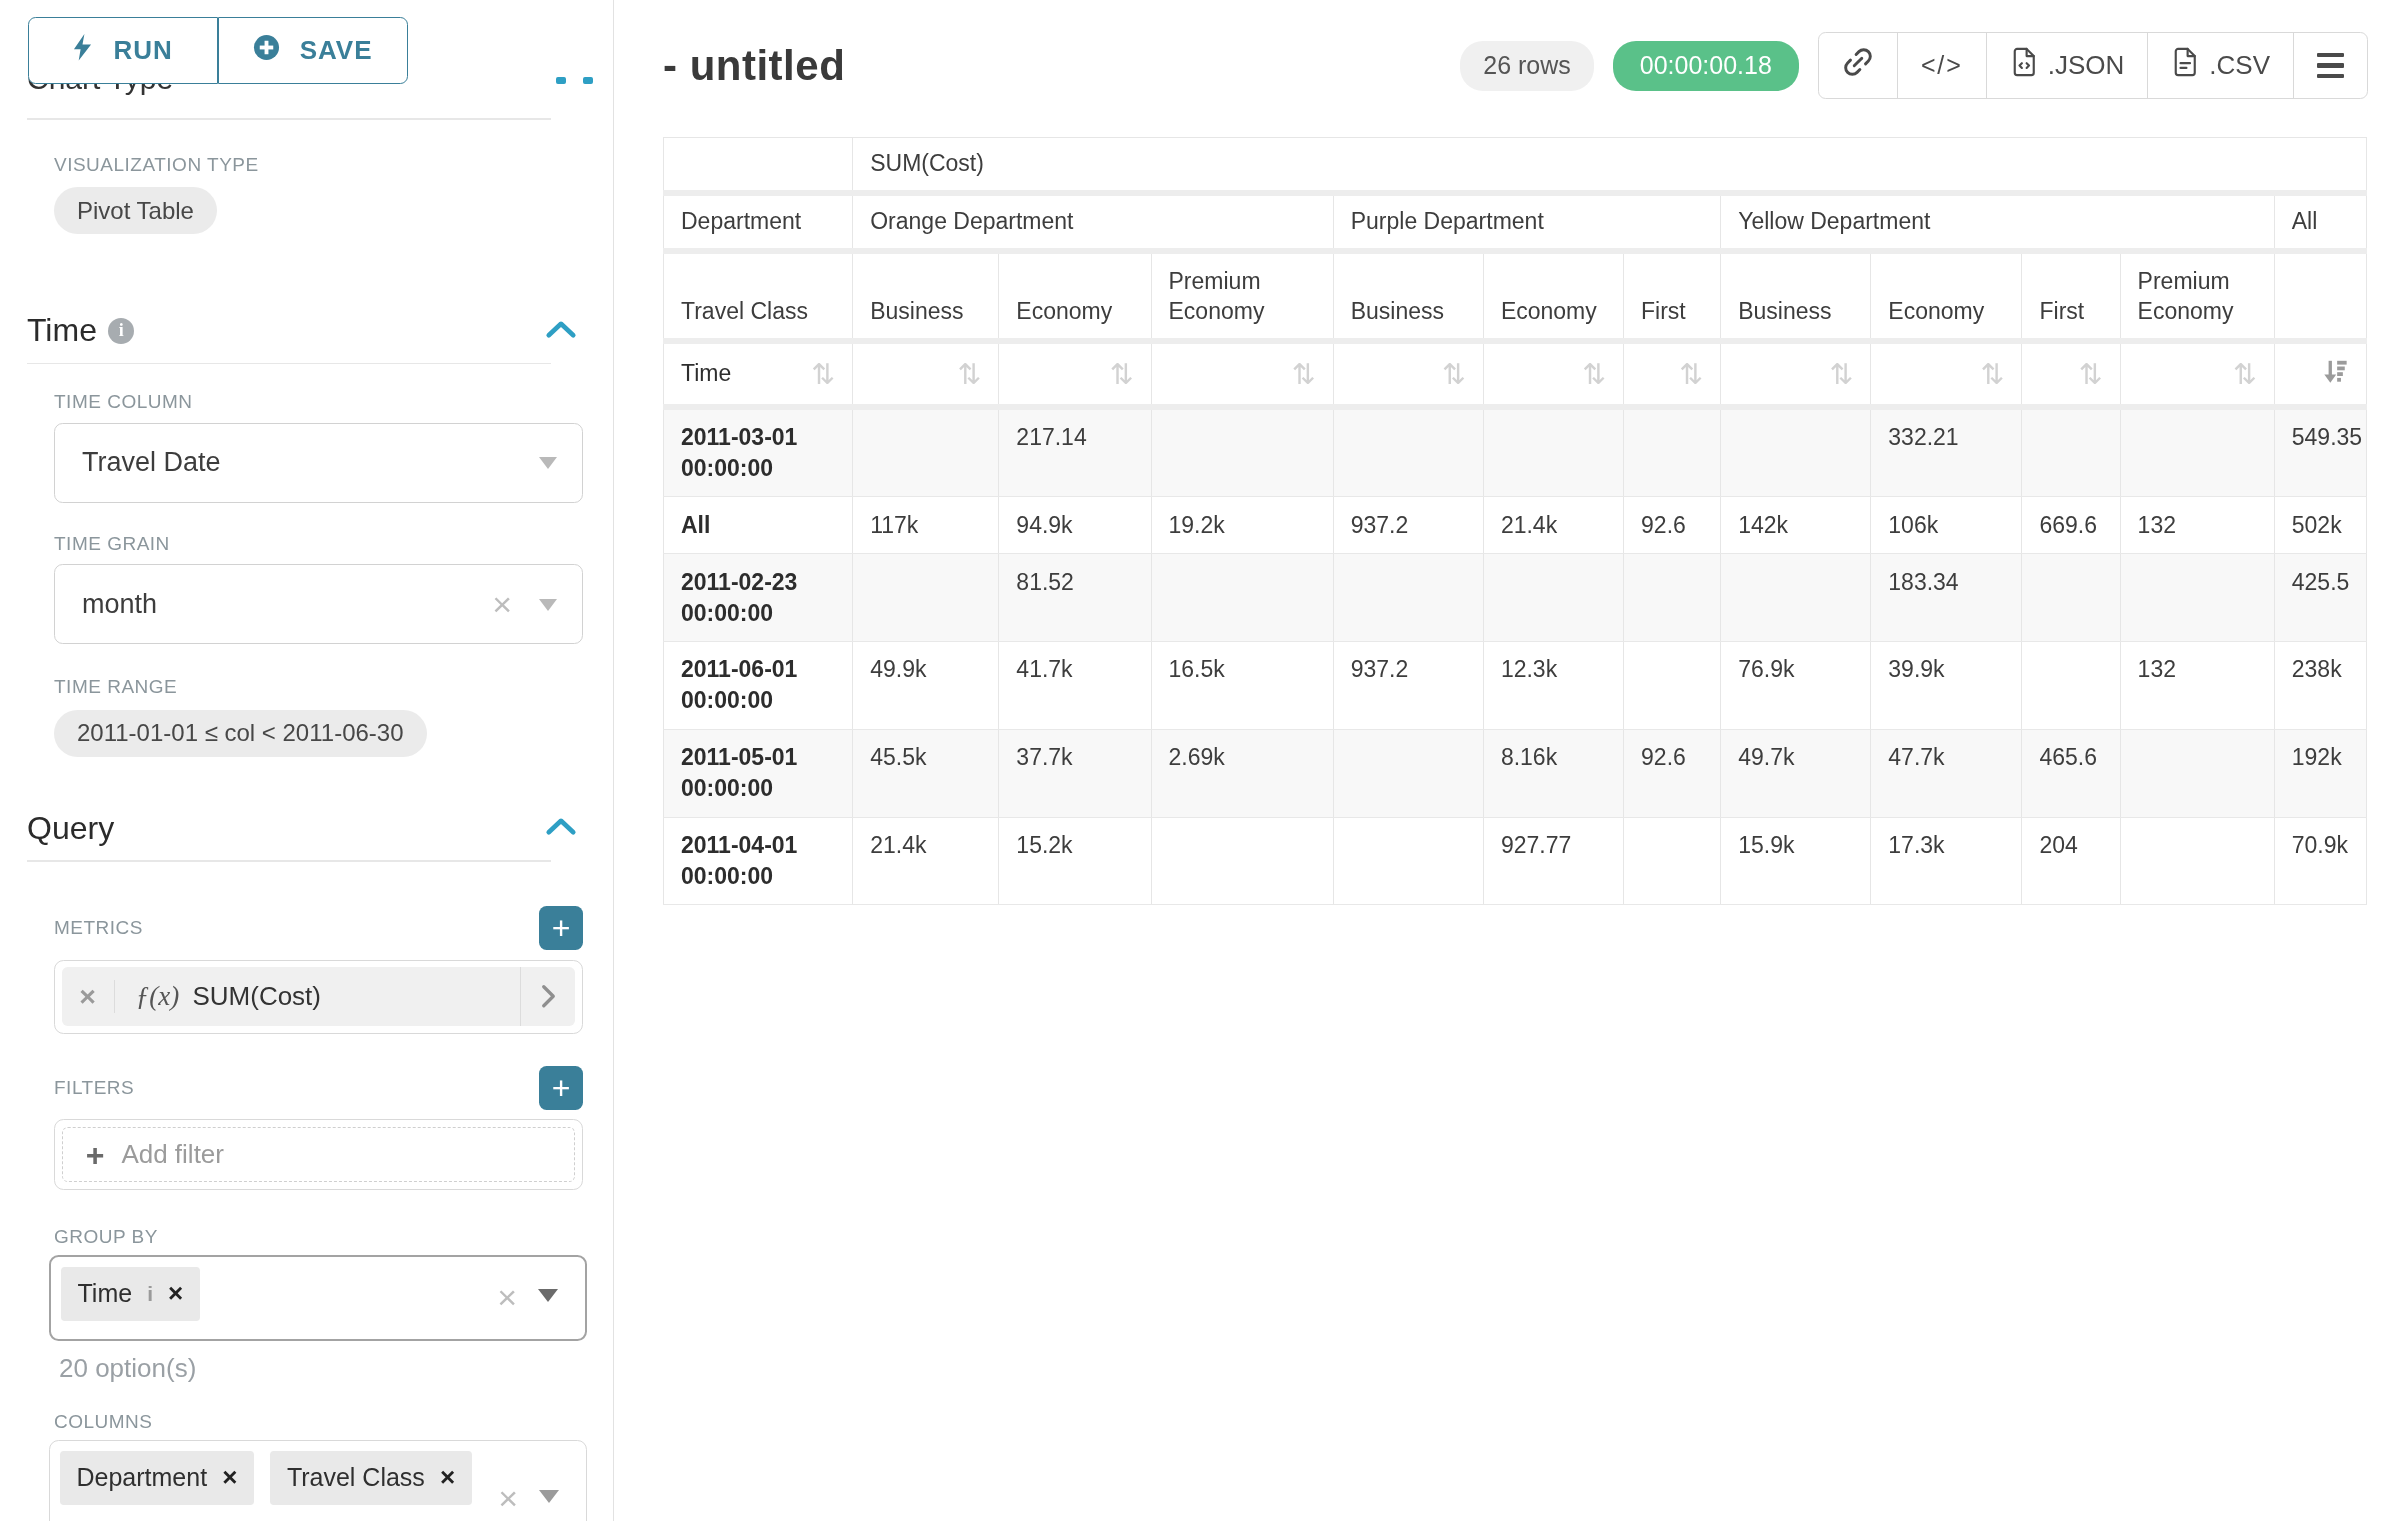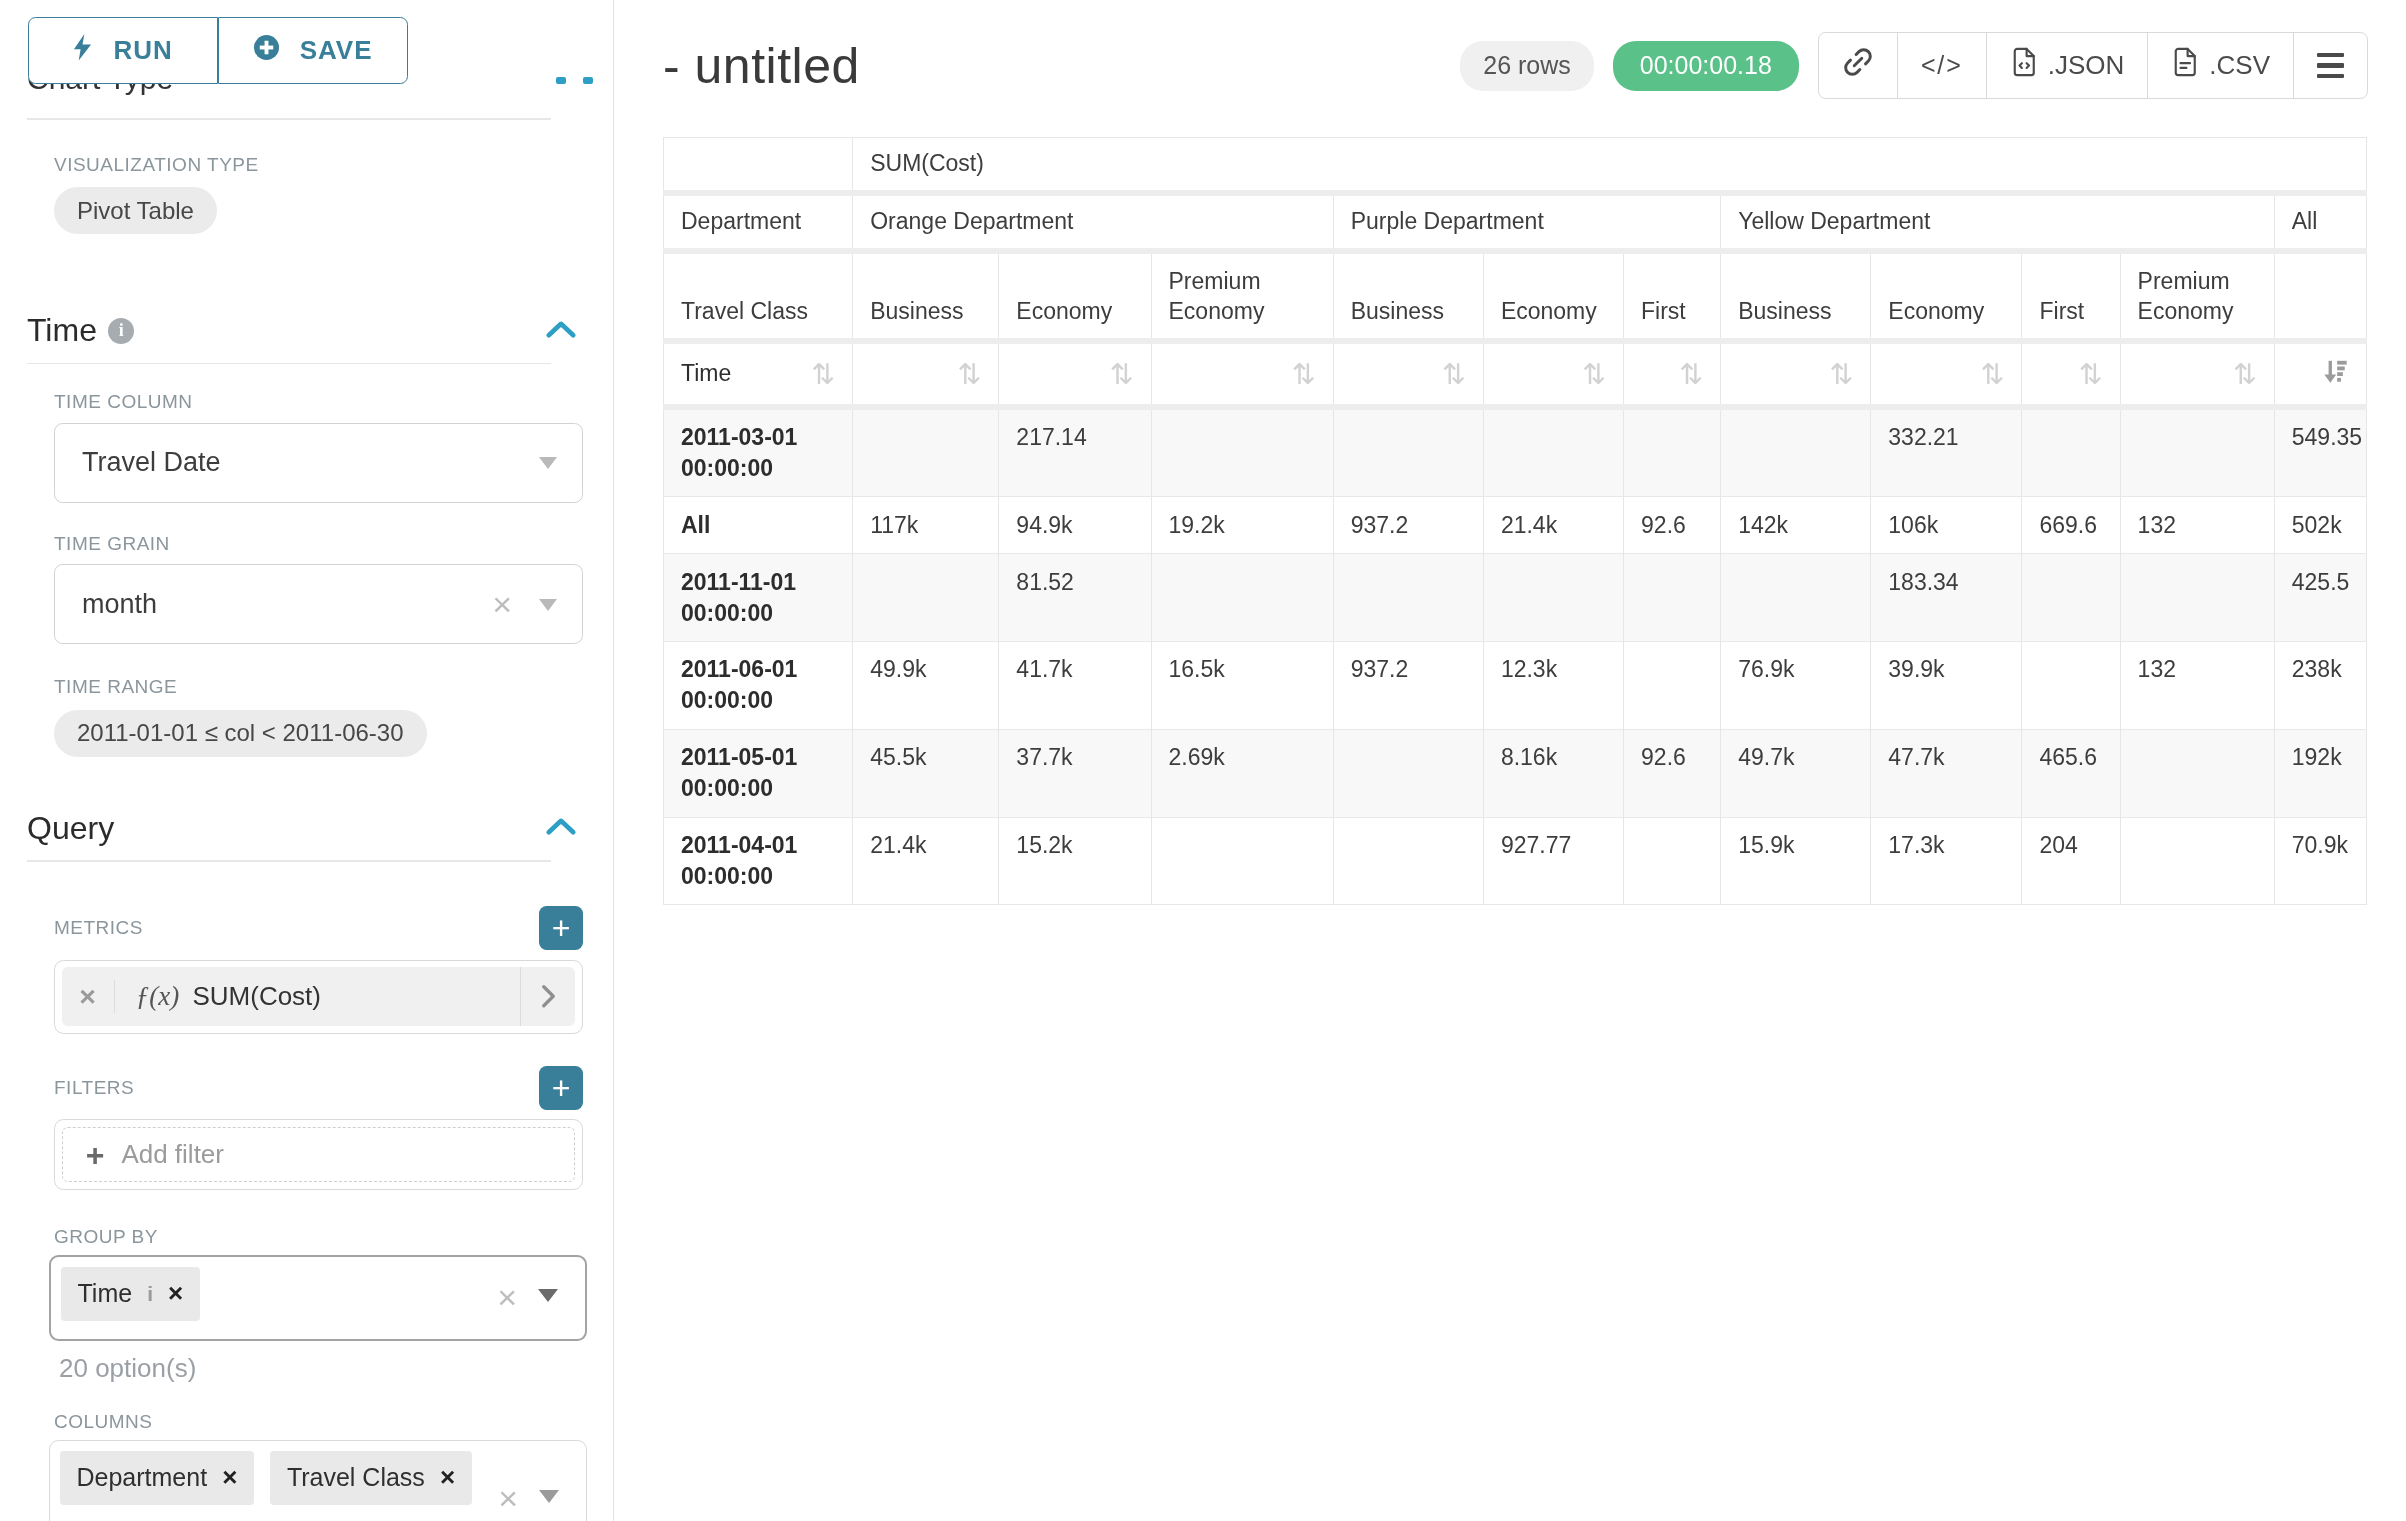--- a/index.html
+++ b/index.html
@@ -71,21 +71,21 @@
     border-right:10.5px solid transparent; border-top:13.3px solid #6b6b6b; }
   .tag-select.focused .ts-clear { top:23px; }
   .tag-select.focused .ts-caret { top:32px; }
   .tag-select.normal .ts-clear { top:40px; }
   .tag-select.normal .ts-caret { top:49px; border-top-color:#9b9b9b; }
   .opt-hint { margin:11.4px 0 0 59px; color:#9aa0a5; font-size:26px; }
 
   
   .main { flex:1; padding:32px 38px 0 49px; background:#fff; }
   .main-header { display:flex; align-items:center; }
-  .page-title { font-size:50px; color:#3a3a3a; font-weight:400; letter-spacing:0.5px; }
+  .page-title { font-size:42px; color:#3a3a3a; font-weight:700; letter-spacing:0.5px; }
   .header-right { margin-left:auto; display:flex; align-items:center; gap:19px; }
   .badge { border-radius:23px; padding:10.5px 23px; font-size:25px; }
   .badge.rows { background:#f0f0f0; color:#555; }
   .badge.timer { background:var(--success); color:#fff; padding:10.5px 27px; }
   .btn-group { display:flex; border:1.9px solid #d9d9d9; border-radius:7.6px; background:#fff;
     height:67px; align-items:stretch; }
   .bg-seg { display:flex; align-items:center; justify-content:center; gap:9.5px; padding:0 23px;
     border-left:1.9px solid #d9d9d9; color:#4a4a4a; font-size:26px; cursor:pointer; }
   .bg-seg:first-child { border-left:none; }
   .code-glyph { font-size:25px; color:#4a4a4a; letter-spacing:1.9px; }
@@ -441,21 +441,21 @@
               <td>937.2</td>
               <td>21.4k</td>
               <td>92.6</td>
               <td>142k</td>
               <td>106k</td>
               <td>669.6</td>
               <td>132</td>
               <td>502k</td>
             </tr>
             <tr>
-              <th class="row-label">2011-11-01 00:00:00</th>
+              <th class="row-label">2011-02-23 00:00:00</th>
               <td></td>
               <td>81.52</td>
               <td></td>
               <td></td>
               <td></td>
               <td></td>
               <td></td>
               <td>183.34</td>
               <td></td>
               <td></td>

